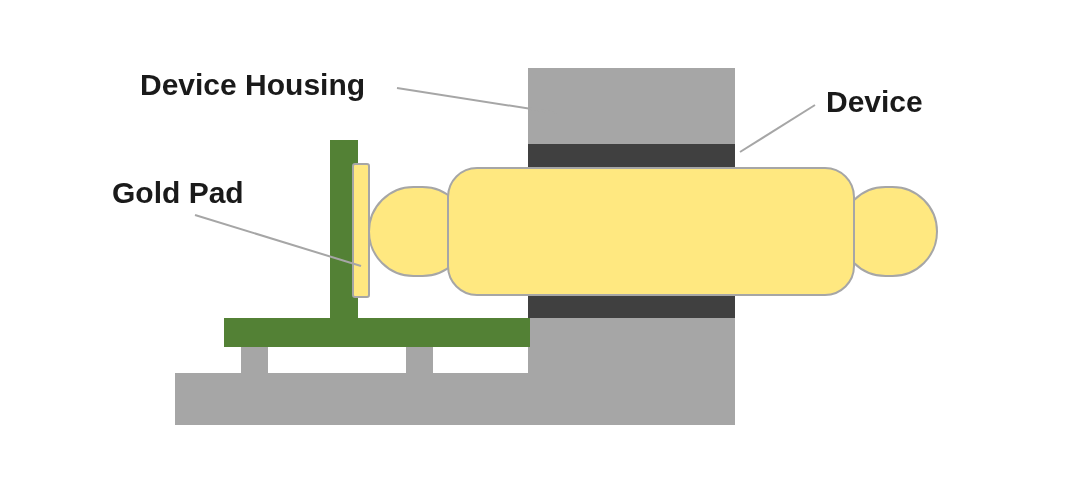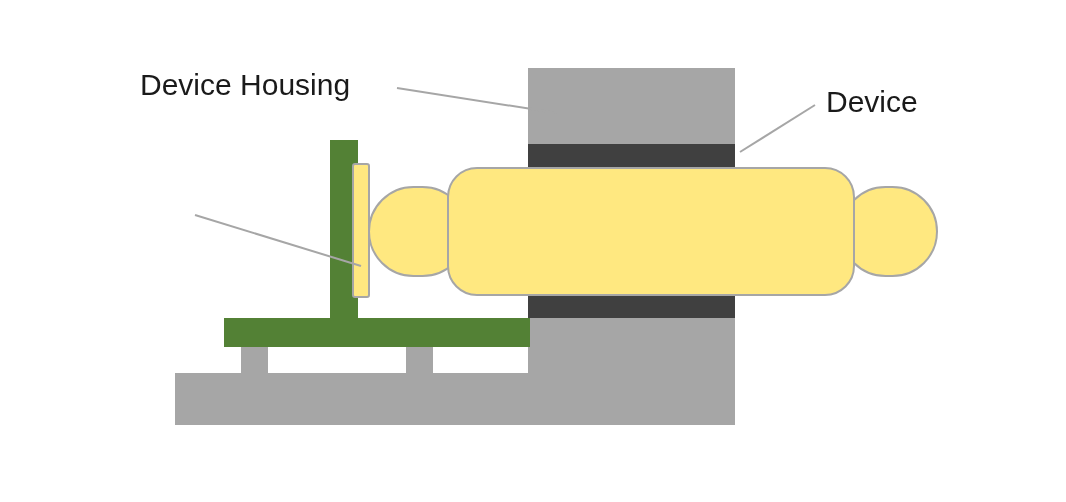--- a/index.html
+++ b/index.html
@@ -7,20 +7,21 @@
     padding: 0;
     background: #ffffff;
     font-family: "Liberation Sans", sans-serif;
   }
   .canvas {
     position: relative;
     width: 1066px;
     height: 502px;
     background: #ffffff;
     overflow: hidden;
+    font-weight: bold;
   }
   .shape {
     position: absolute;
     box-sizing: border-box;
   }
   .gray   { background: #a6a6a6; }
   .dark   { background: #404040; }
   .green  { background: #538135; }
   .yellow {
     background: #ffe880;
@@ -79,14 +80,15 @@
   <svg class="leaders" viewBox="0 0 1066 502">
     <line x1="397" y1="88" x2="557" y2="113"></line>
     <line x1="815" y1="105" x2="740" y2="152"></line>
     <line x1="195" y1="215" x2="361" y2="266"></line>
   </svg>
 
   <div class="label" style="left:140px; top:68px;">Device Housing</div>
 
   <div class="label" style="left:826px; top:85px;">Device</div>
 
+  <div class="label" style="left:112px; top:176px;">Gold Pad</div>
 
 </div>
 
 </body></html>

